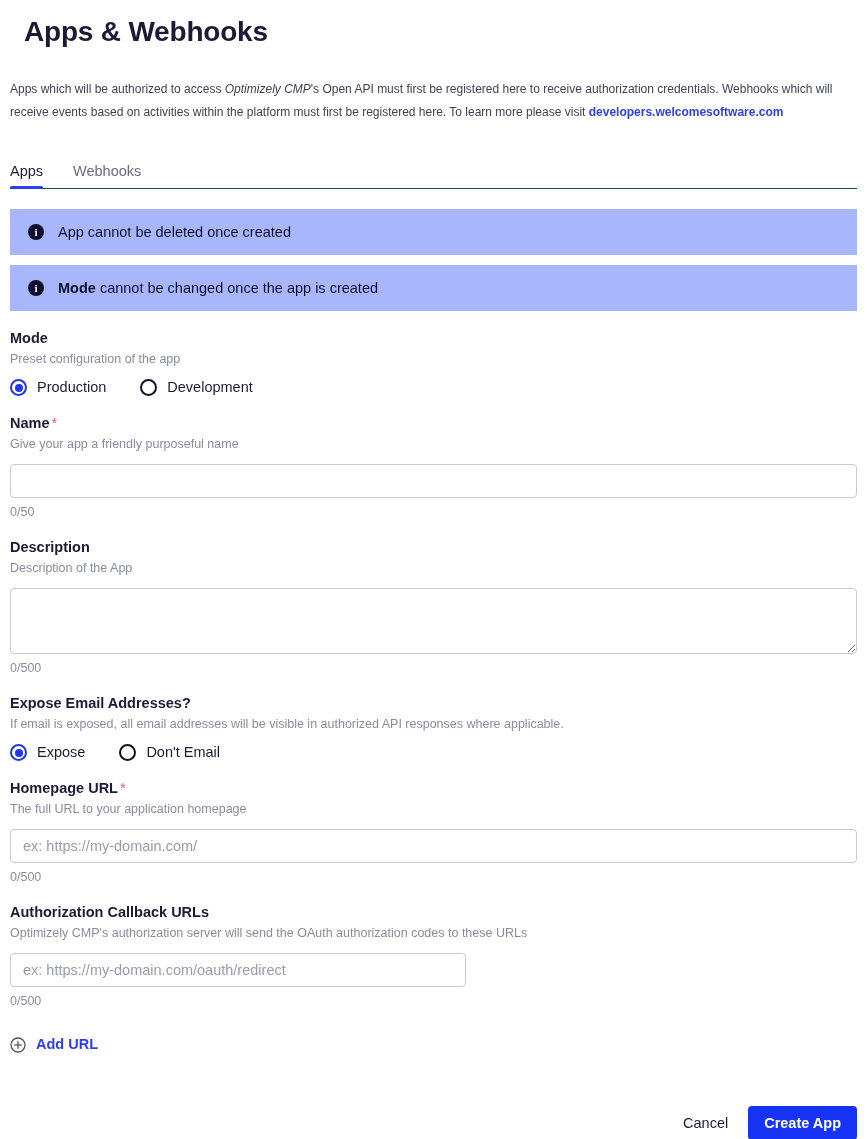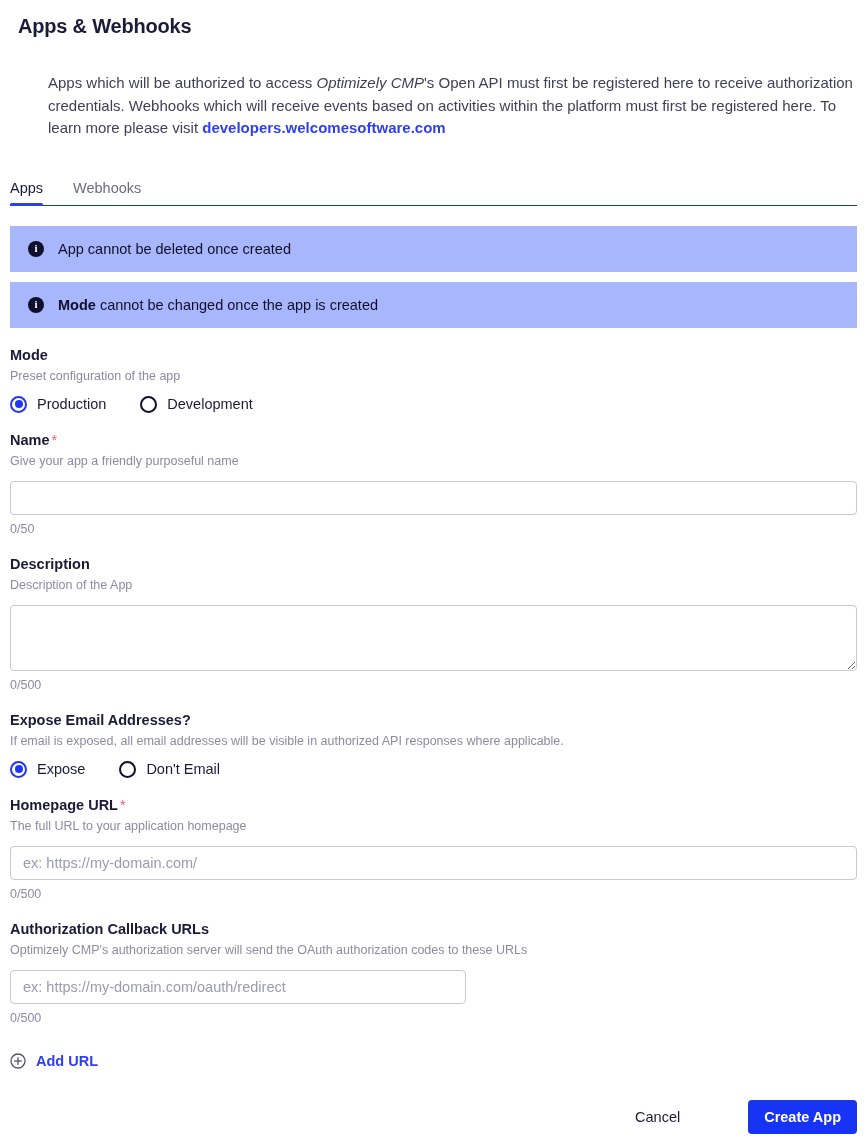--- a/index.html
+++ b/index.html
@@ -18,35 +18,34 @@
   }
   .page {
     padding: 0 10px;
     width: 867px;
     height: 1139px;
     position: relative;
   }
 
   
   .page-title {
-    font-size: 20px;
+    font-size: 28px;
     font-weight: bold;
     color: #1b1b38;
     letter-spacing: -0.2px;
-    margin: 8px;
+    margin: 14px;
     padding-top: 4px;
     line-height: 28px;
   }
   .intro {
     margin-top: 32px;
-    font-size: 15px;
+    font-size: 12px;
     line-height: 22.5px;
     color: #3f3f56;
     max-width: 848px;
-    margin-left: 38px;
   }
   .intro em { font-style: italic; }
   .intro a, .link {
     color: #2f3ff0;
     text-decoration: none;
     font-weight: bold;
   }
 
   
   .tabs {
@@ -246,21 +245,20 @@
     background: #1733f5;
     border: none;
     border-radius: 4px;
     color: #fff;
     font-family: "Liberation Sans", sans-serif;
     font-size: 14.5px;
     font-weight: bold;
     padding: 0 16px;
     height: 34px;
     cursor: pointer;
-    margin-left: 48px;
   }
 </style>
 </head>
 <body>
 
 <div class="page">
 
   <h1 class="page-title">Apps &amp; Webhooks</h1>
 
   <p class="intro">

